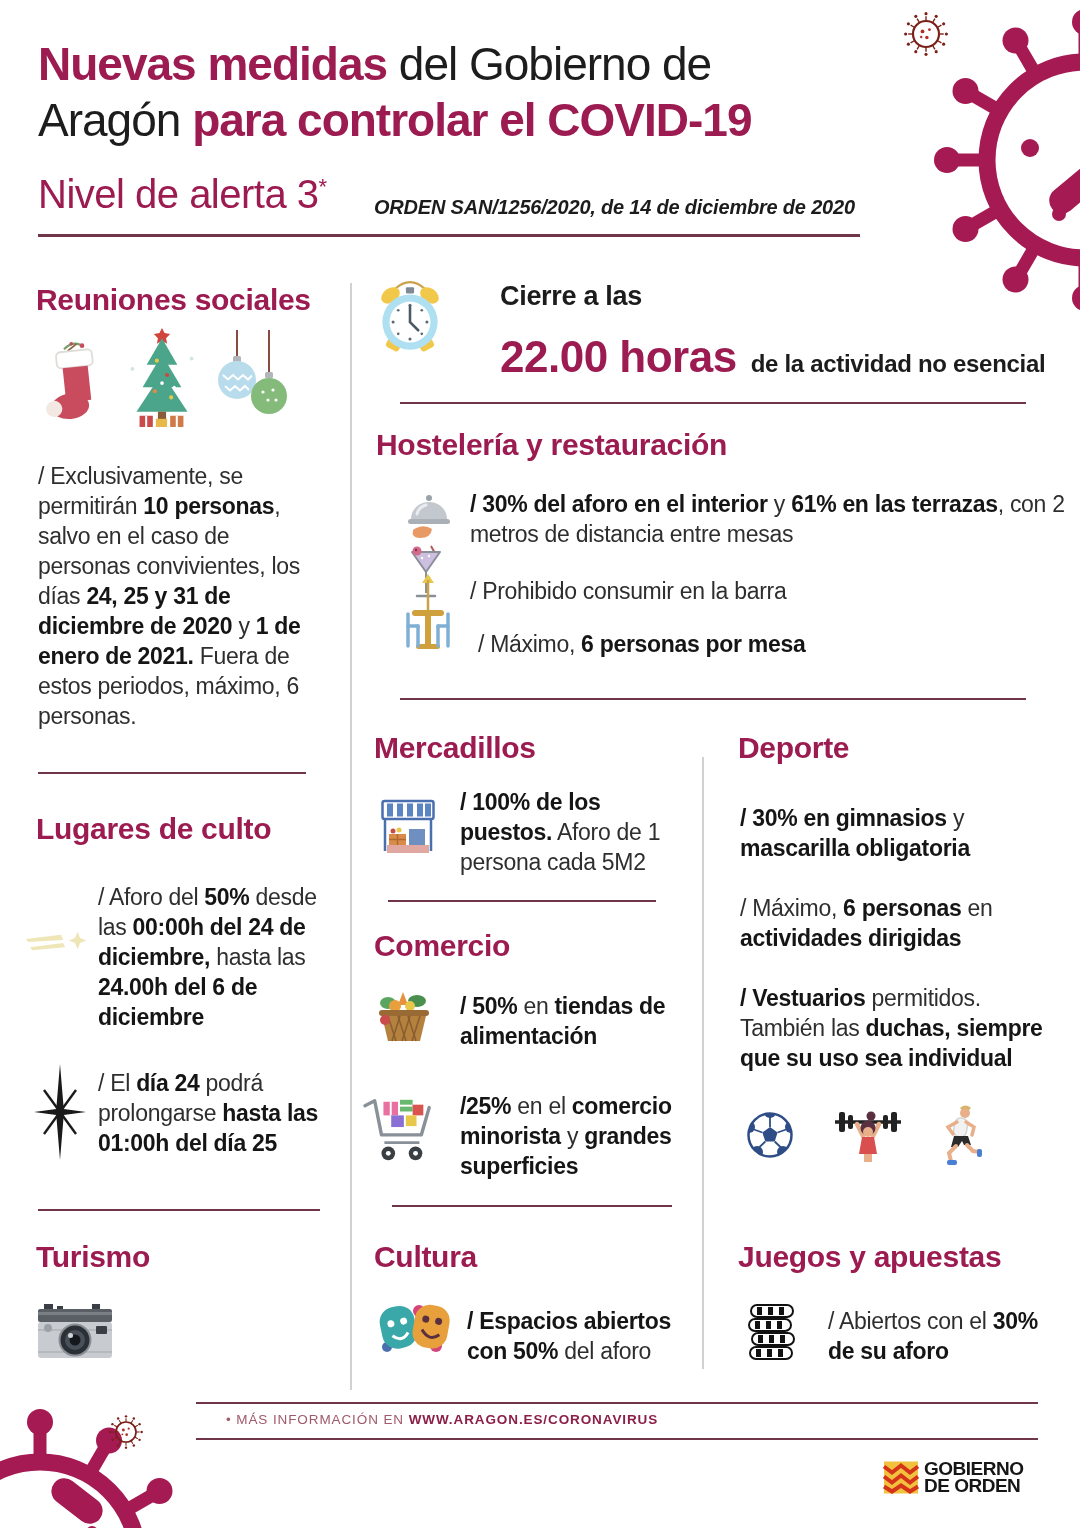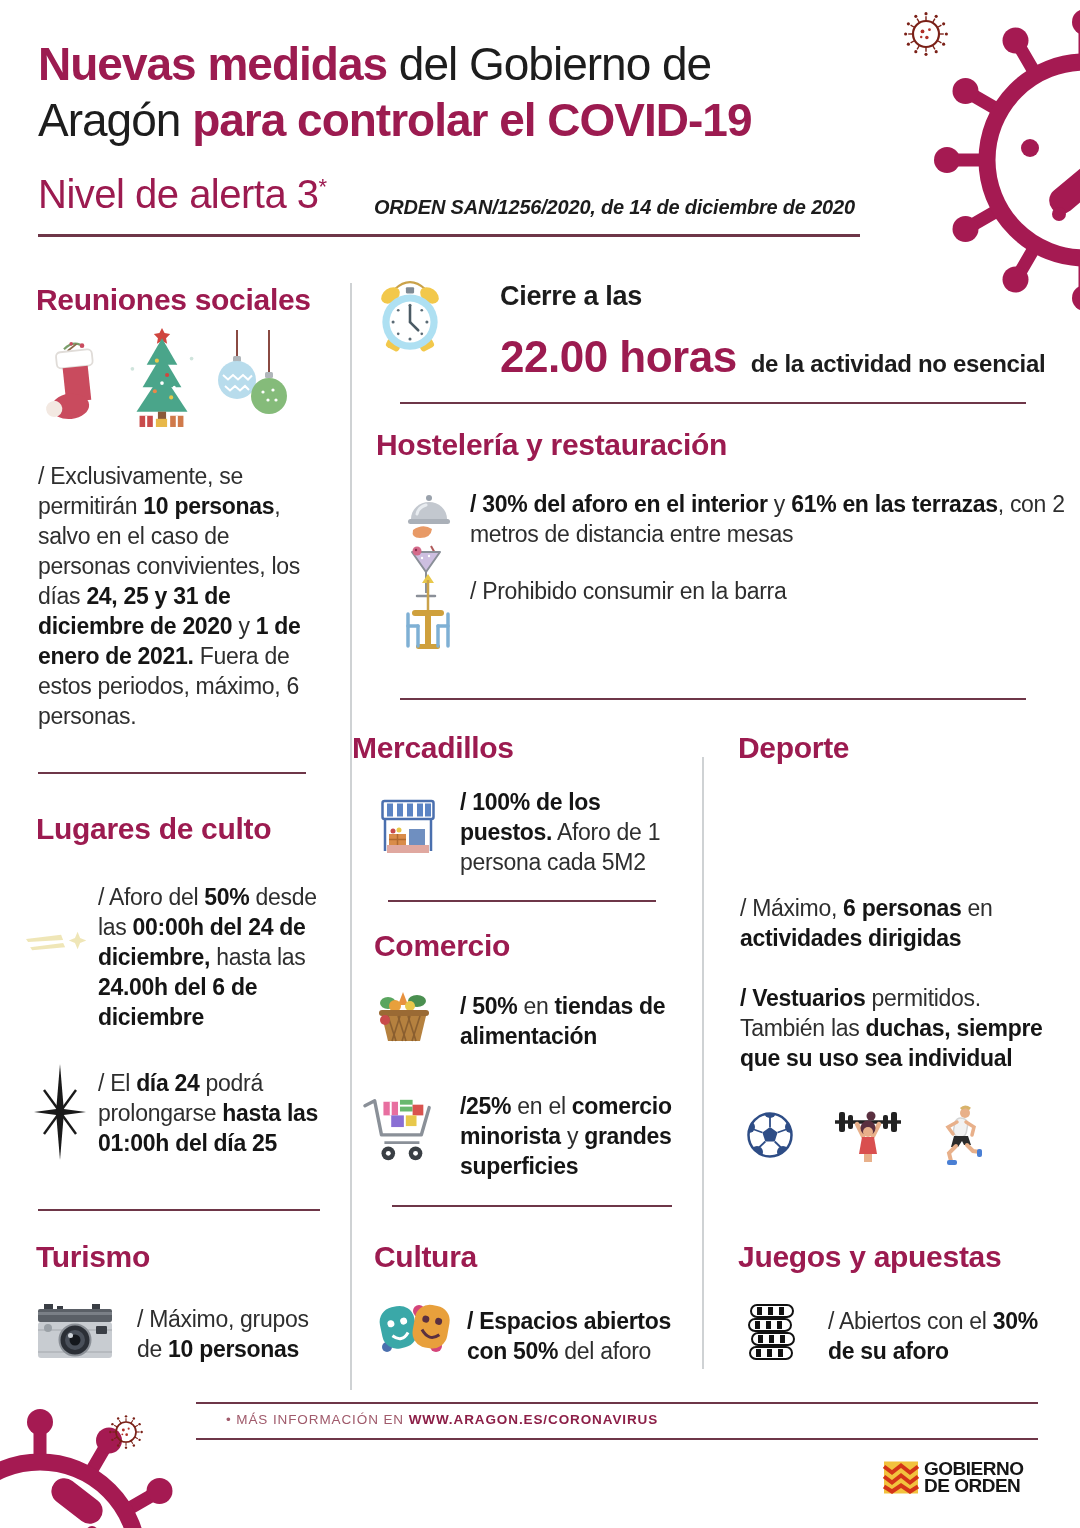--- a/index.html
+++ b/index.html
@@ -232,21 +232,20 @@
     <line x1="2" y1="26" x2="76" y2="26" stroke="#b0b4b9" stroke-width="1.5"></line>
     <line x1="2" y1="48" x2="76" y2="48" stroke="#b0b4b9" stroke-width="1.5"></line>
     <circle cx="12" cy="24" r="4" fill="#9aa0a6"></circle>
     <circle cx="39" cy="36" r="15.5" fill="#2b2f36"></circle>
     <circle cx="39" cy="36" r="15.5" fill="none" stroke="#8a8f96" stroke-width="2"></circle>
     <circle cx="39" cy="36" r="10" fill="#4a505a"></circle>
     <circle cx="39" cy="36" r="5.5" fill="#14171c"></circle>
     <circle cx="34.5" cy="31.5" r="2.5" fill="#cfd4da"></circle>
     <rect x="60" y="22" width="11" height="8" rx="1" fill="#3a3e45"></rect>
   </svg>
-  <p class="t body" style="left:137px;top:1304px;width:195px"><span>/ Máximo, grupos de </span><b>10 personas</b></p>
 
   <svg class="t" style="left:378px;top:277px;width:64px;height:84px" viewBox="0 0 62 82">
     <path d="M16,12 q15,-14 30,0" stroke="#caa24a" stroke-width="2" fill="none"></path>
     <ellipse cx="12" cy="18" rx="10" ry="7" fill="#f2c84b" transform="rotate(-35 12 18)"></ellipse>
     <ellipse cx="50" cy="18" rx="10" ry="7" fill="#f2c84b" transform="rotate(35 50 18)"></ellipse>
     <rect x="27" y="10" width="8" height="6" rx="1" fill="#7f8a94"></rect>
     <rect x="8" y="62" width="14" height="9" rx="3" fill="#f2c84b" transform="rotate(28 15 66)"></rect>
     <rect x="40" y="62" width="14" height="9" rx="3" fill="#f2c84b" transform="rotate(-28 47 66)"></rect>
     <circle cx="31" cy="44" r="27" fill="#aee0f2"></circle>
     <circle cx="31" cy="44" r="20" fill="#ffffff"></circle>
@@ -304,24 +303,25 @@
     <rect x="14" y="70" width="24" height="5" rx="2.5" fill="#cfa03c"></rect>
     <g stroke="#7fb0d4" stroke-width="3.5" fill="none" stroke-linecap="round">
       <path d="M6,40 v32"></path>
         <path d="M6,52 h10"></path>
         <path d="M16,52 v20"></path>
       <path d="M46,40 v32"></path>
         <path d="M46,52 h-10"></path>
         <path d="M36,52 v20"></path>
     </g>
   </svg>
+  <p class="t body" style="left:478px;top:629px;width:520px"><span>/ Máximo, </span><b>6 personas por mesa</b></p>
 
   <div class="hr" style="left:400px;top:698px;width:626px"></div>
 
-  <h2 class="t sec-title" style="left:352px;top:731px">Mercadillos</h2>
+  <h2 class="t sec-title" style="left:374px;top:731px">Mercadillos</h2>
 
   <svg class="t" style="left:381px;top:798px;width:54px;height:58px" viewBox="0 0 54 58">
     <line x1="4" y1="20" x2="4" y2="53" stroke="#4a6fae" stroke-width="2.5"></line>
     <line x1="50" y1="20" x2="50" y2="53" stroke="#4a6fae" stroke-width="2.5"></line>
     <rect x="1.5" y="3" width="51" height="18" rx="2" fill="#ffffff" stroke="#4a6fae" stroke-width="2.5"></rect>
     <rect x="6" y="5.5" width="6" height="13" fill="#5b84c4"></rect>
       <rect x="16" y="5.5" width="6" height="13" fill="#5b84c4"></rect>
     <rect x="26" y="5.5" width="6" height="13" fill="#5b84c4"></rect>
       <rect x="36" y="5.5" width="6" height="13" fill="#5b84c4"></rect>
     <rect x="44" y="5.5" width="6" height="13" fill="#5b84c4"></rect>
@@ -373,20 +373,21 @@
       <circle cx="26" cy="63" r="2.5" fill="#ffffff"></circle>
     <circle cx="54" cy="63" r="7" fill="#3a3f44"></circle>
       <circle cx="54" cy="63" r="2.5" fill="#ffffff"></circle>
   </svg>
   <p class="t body" style="left:460px;top:1091px;width:250px"><b>/</b><b>25%</b><span> en el </span><b>comercio minorista</b><span> y </span><b>grandes superficies</b></p>
 
   <div class="hr" style="left:392px;top:1205px;width:280px"></div>
 
   <h2 class="t sec-title" style="left:738px;top:731px">Deporte</h2>
 
+  <p class="t body" style="left:740px;top:803px;width:310px"><b>/ </b><b>30% en gimnasios</b><span> y </span><b>mascarilla obligatoria</b></p>
   <p class="t body" style="left:740px;top:893px;width:310px"><span>/ Máximo, </span><b>6 personas</b><span> en </span><b>actividades dirigidas</b></p>
   <p class="t body" style="left:740px;top:983px;width:312px"><b>/ </b><b>Vestuarios</b><span> permitidos. También las </span><b>duchas, siempre que su uso sea individual</b></p>
 
   <svg class="t" style="left:746px;top:1111px;width:48px;height:48px" viewBox="0 0 48 48">
     <defs>
         <clipPath id="ballclip">
           <circle cx="24" cy="24" r="21.5"></circle>
         </clipPath>
       </defs>
     <circle cx="24" cy="24" r="21.5" fill="#ffffff" stroke="#2e4d86" stroke-width="2.5"></circle>

